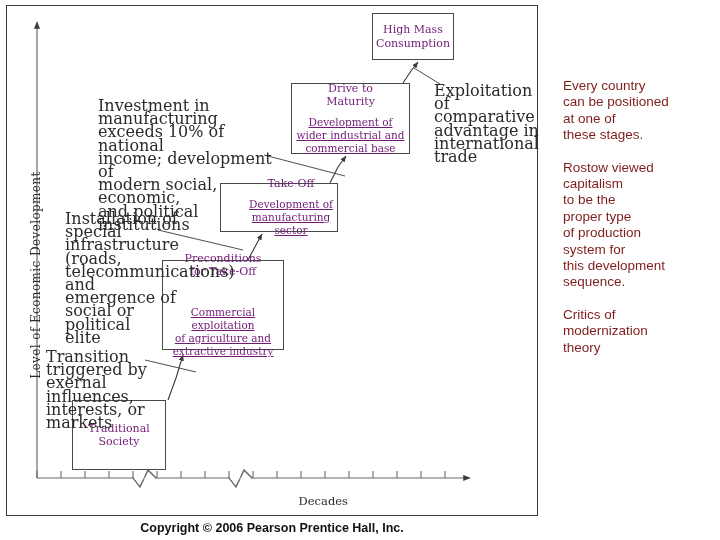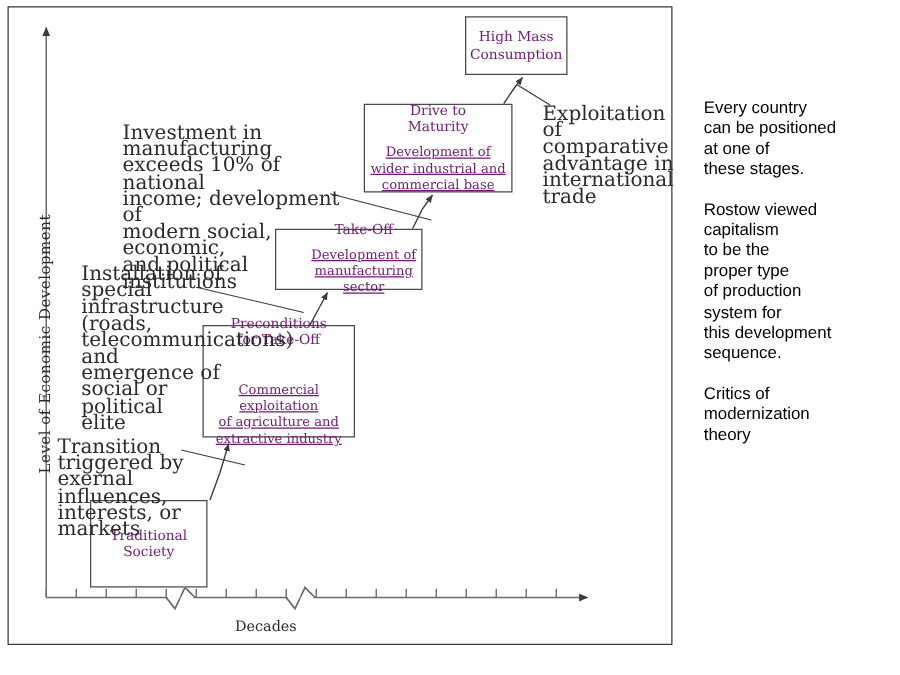--- a/index.html
+++ b/index.html
@@ -79,24 +79,24 @@
     transform: rotate(-90deg);
     transform-origin: 50% 50%;
     text-align: center;
     font-family: "DejaVu Serif", "Liberation Serif", serif;
     font-size: 12px;
     letter-spacing: 0.4px;
     color: #2b2b2b;
   }
   #x-axis-label {
     position: absolute;
-    left: 188px;
+    left: 168px;
     top: 494px;
     width: 180px;
-    text-align: left;
+    text-align: right;
     font-family: "DejaVu Serif", "Liberation Serif", serif;
     font-size: 11.5px;
     color: #2b2b2b;
   }
 
   #copyright {
     position: absolute;
     left: 6px;
     top: 521px;
     width: 532px;
@@ -111,21 +111,21 @@
   #commentary {
     position: absolute;
     left: 563px;
     top: 78px;
     width: 155px;
   }
   .commentary-para {
     font-family: "Liberation Sans", sans-serif;
     font-size: 13.5px;
     line-height: 16.4px;
-    color: #000000;
+    color: #7f1d1d;
     white-space: pre-line;
     margin: 0 0 16px 0;
   }
 </style>
 </head>
 <body>
 
 <div id="figure-panel">
 
   <div id="figure-frame"></div>
@@ -242,20 +242,21 @@
 exceeds 10% of national
 income; development of
 modern social, economic,
 and political institutions</div>
 
   <div class="dia-text" style="left:434px; top:84px; width:105px;">Exploitation of
 comparative
 advantage in
 international trade</div>
 
+  <div id="copyright">Copyright © 2006 Pearson Prentice Hall, Inc.</div>
 </div>
 
 <div id="commentary">
   <p class="commentary-para">Every country
 can be positioned
 at one of
 these stages.</p>
   <p class="commentary-para">Rostow viewed
 capitalism
 to be the

